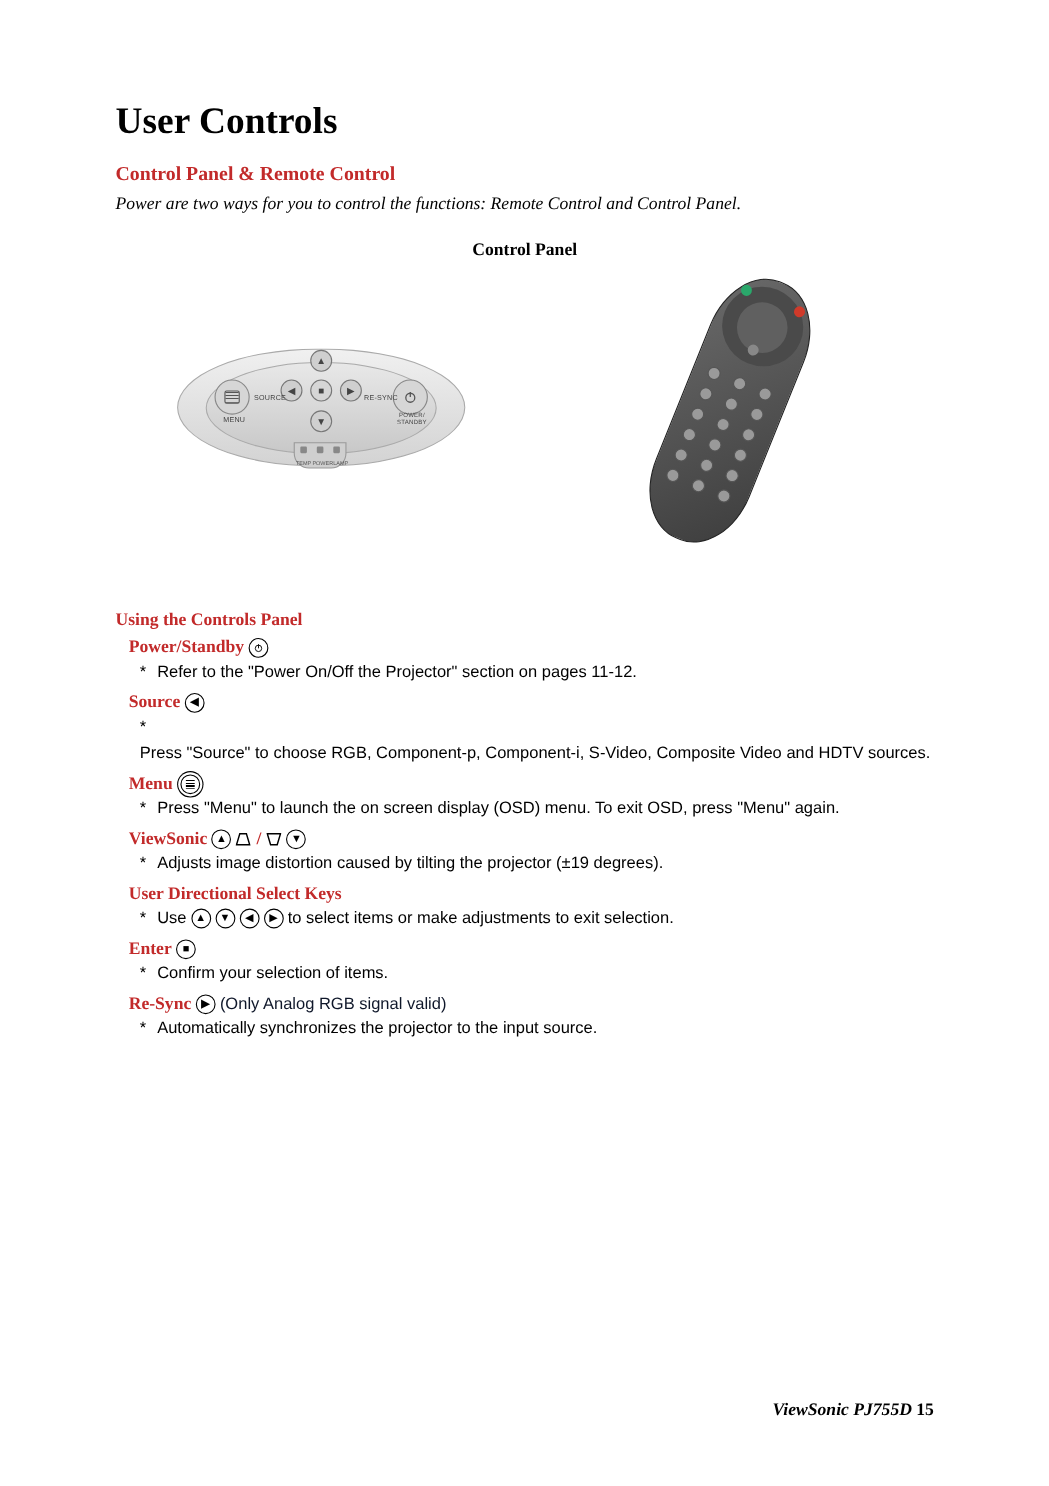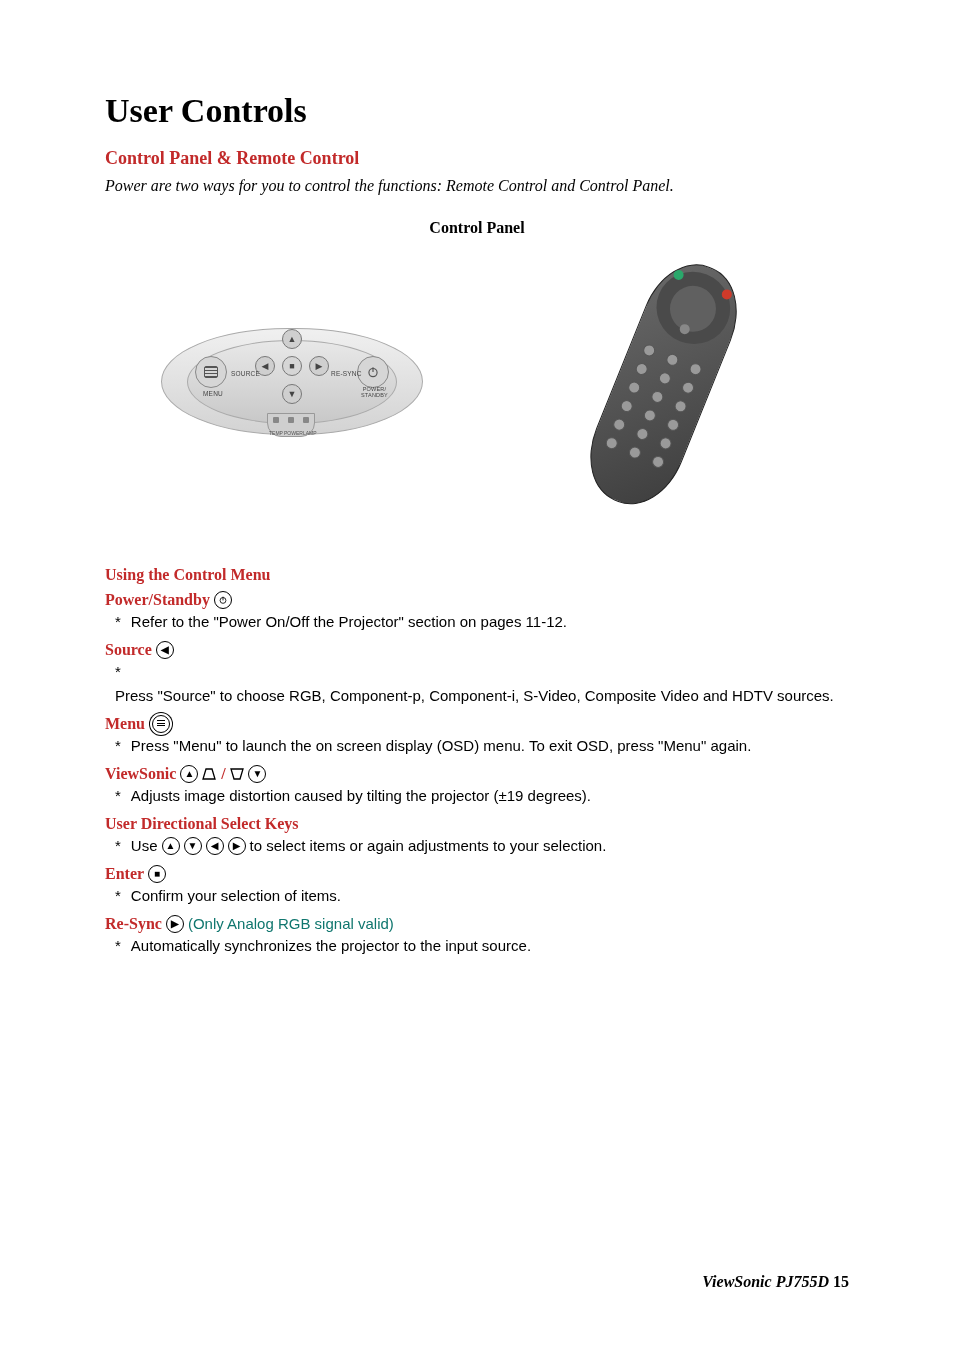--- a/index.html
+++ b/index.html
@@ -32,21 +32,21 @@
     margin: 0 0 8px 0;
   }
   .intro {
     font-style: italic;
     font-size: 16px;
     margin: 0 0 24px 0;
   }
   .two-col-header {
     display: flex;
     width: 100%;
-    margin-bottom: 21px;
+    margin-bottom: 10px;
   }
   .two-col-header .col {
     font-weight: bold;
     font-size: 16px;
     text-align: center;
   }
   .col.left { flex: 1; }
   .col.right { flex: 1; }
   .images-row {
     display: flex;
@@ -61,37 +61,38 @@
     justify-content: center;
   }
   h3.subhead {
     font-size: 16px;
     font-weight: bold;
     color: #c22a2a;
     margin: 0 0 6px 0;
   }
   .item {
     margin-bottom: 8px;
+    margin-left: 12px;
   }
   .item .label-line {
     font-family: "Times New Roman", Times, serif;
     font-weight: bold;
     font-size: 16px;
     color: #c22a2a;
     display: flex;
     align-items: center;
     gap: 4px;
     flex-wrap: wrap;
     line-height: 20px;
   }
   .item .label-line .plain {
     font-family: Arial, Helvetica, sans-serif;
     font-weight: normal;
     font-size: 15px;
-    color: #0f766e;
+    color: #0f172a;
   }
   .bullet {
     font-family: Arial, Helvetica, sans-serif;
     font-size: 15px;
     color: #000;
     margin: 2px 0 0 10px;
     display: flex;
     align-items: center;
     flex-wrap: wrap;
     gap: 4px;
@@ -351,21 +352,21 @@
           <div class="rc-row r6">
               <button></button>
               <button></button>
               <button></button>
             </div>
         </div>
       </div>
     </div>
   </div>
 
-  <h3 class="subhead">Using the Control Menu</h3>
+  <h3 class="subhead">Using the Controls Panel</h3>
 
   <div class="item">
     <div class="label-line">
       <span>Power/Standby</span>
       <span class="icn">
         <svg viewBox="0 0 24 24">
             <circle cx="12" cy="13" r="7" fill="none" stroke="#000" stroke-width="2"></circle>
             <line x1="12" y1="4" x2="12" y2="13" stroke="#000" stroke-width="2"></line>
           </svg>
       </span>
@@ -427,21 +428,21 @@
     <div class="label-line">
       <span>User Directional Select Keys</span>
     </div>
     <div class="bullet">
       <span class="star">*</span>
       <span>Use</span>
       <span class="icn">▲</span>
       <span class="icn">▼</span>
       <span class="icn">◀</span>
       <span class="icn">▶</span>
-      <span>to select items or again adjustments to your selection.</span>
+      <span>to select items or make adjustments to exit selection.</span>
     </div>
   </div>
 
   <div class="item">
     <div class="label-line">
       <span>Enter</span>
       <span class="icn">■</span>
     </div>
     <div class="bullet">
         <span class="star">*</span>

